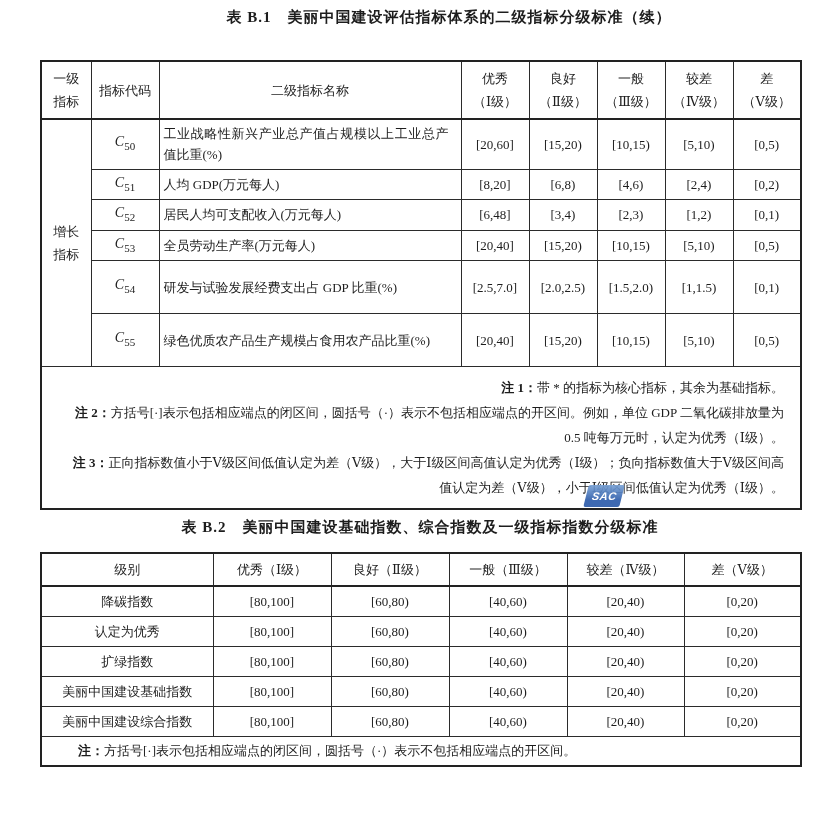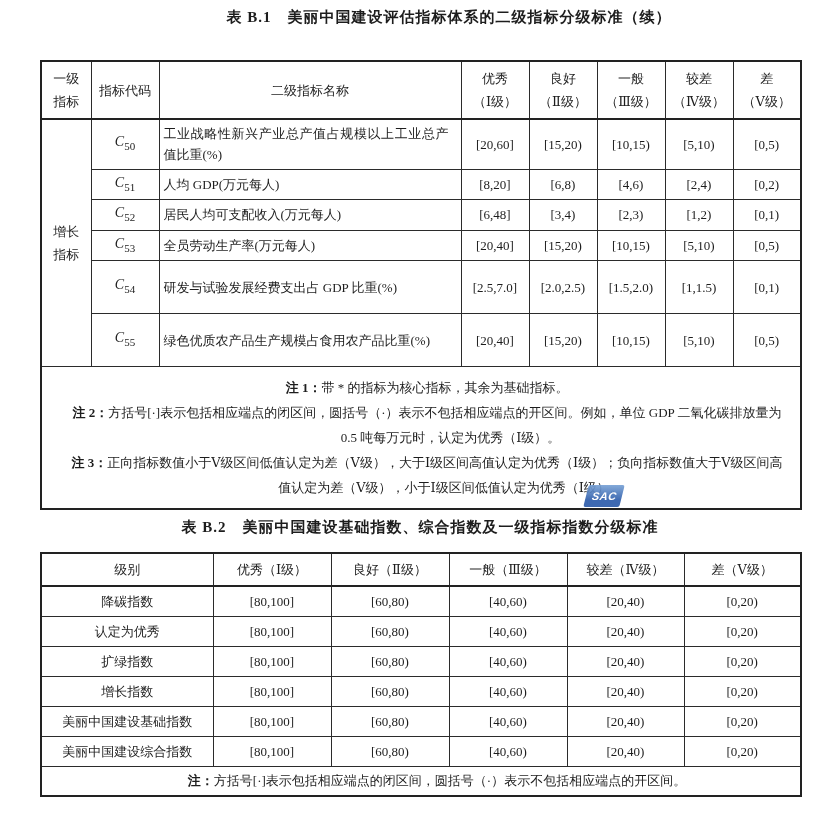--- a/index.html
+++ b/index.html
@@ -43,33 +43,33 @@
   .two-line { line-height: 23px; }
   .name-cell {
     text-align: justify;
     text-align-last: left;
     padding-right: 12px;
   }
   .name-cell.single { text-align: left; }
   .code-cell i { font-style: italic; font-size: 14px; }
   .code-cell sub { font-size: 11px; }
   .notes-cell {
-    text-align: center;
+    text-align: right;
     vertical-align: top;
     padding: 8px 16px 8px 28px;
   }
   .note-line {
     font-size: 13px;
     line-height: 25px;
     padding-left: 47px;
     text-indent: -47px;
   }
   .note-line b { font-weight: bold; }
   .b2-note-cell {
-    text-align: center;
+    text-align: left;
     padding-left: 36px;
     line-height: 24px;
     border-radius: 13px;
   }
   .b2-note-cell b { font-weight: bold; }
   .watermark {
     position: absolute;
     left: 586px;
     top: 485px;
     width: 36px;
@@ -247,28 +247,20 @@
   </tr>
   <tr style="height:30px">
     <td>扩绿指数</td>
     <td>[80,100]</td>
     <td>[60,80)</td>
     <td>[40,60)</td>
     <td>[20,40)</td>
     <td>[0,20)</td>
   </tr>
   <tr style="height:30px">
-    <td>增长指数</td>
-    <td>[80,100]</td>
-    <td>[60,80)</td>
-    <td>[40,60)</td>
-    <td>[20,40)</td>
-    <td>[0,20)</td>
-  </tr>
-  <tr style="height:30px">
     <td>美丽中国建设基础指数</td>
     <td>[80,100]</td>
     <td>[60,80)</td>
     <td>[40,60)</td>
     <td>[20,40)</td>
     <td>[0,20)</td>
   </tr>
   <tr style="height:30px">
     <td>美丽中国建设综合指数</td>
     <td>[80,100]</td>

